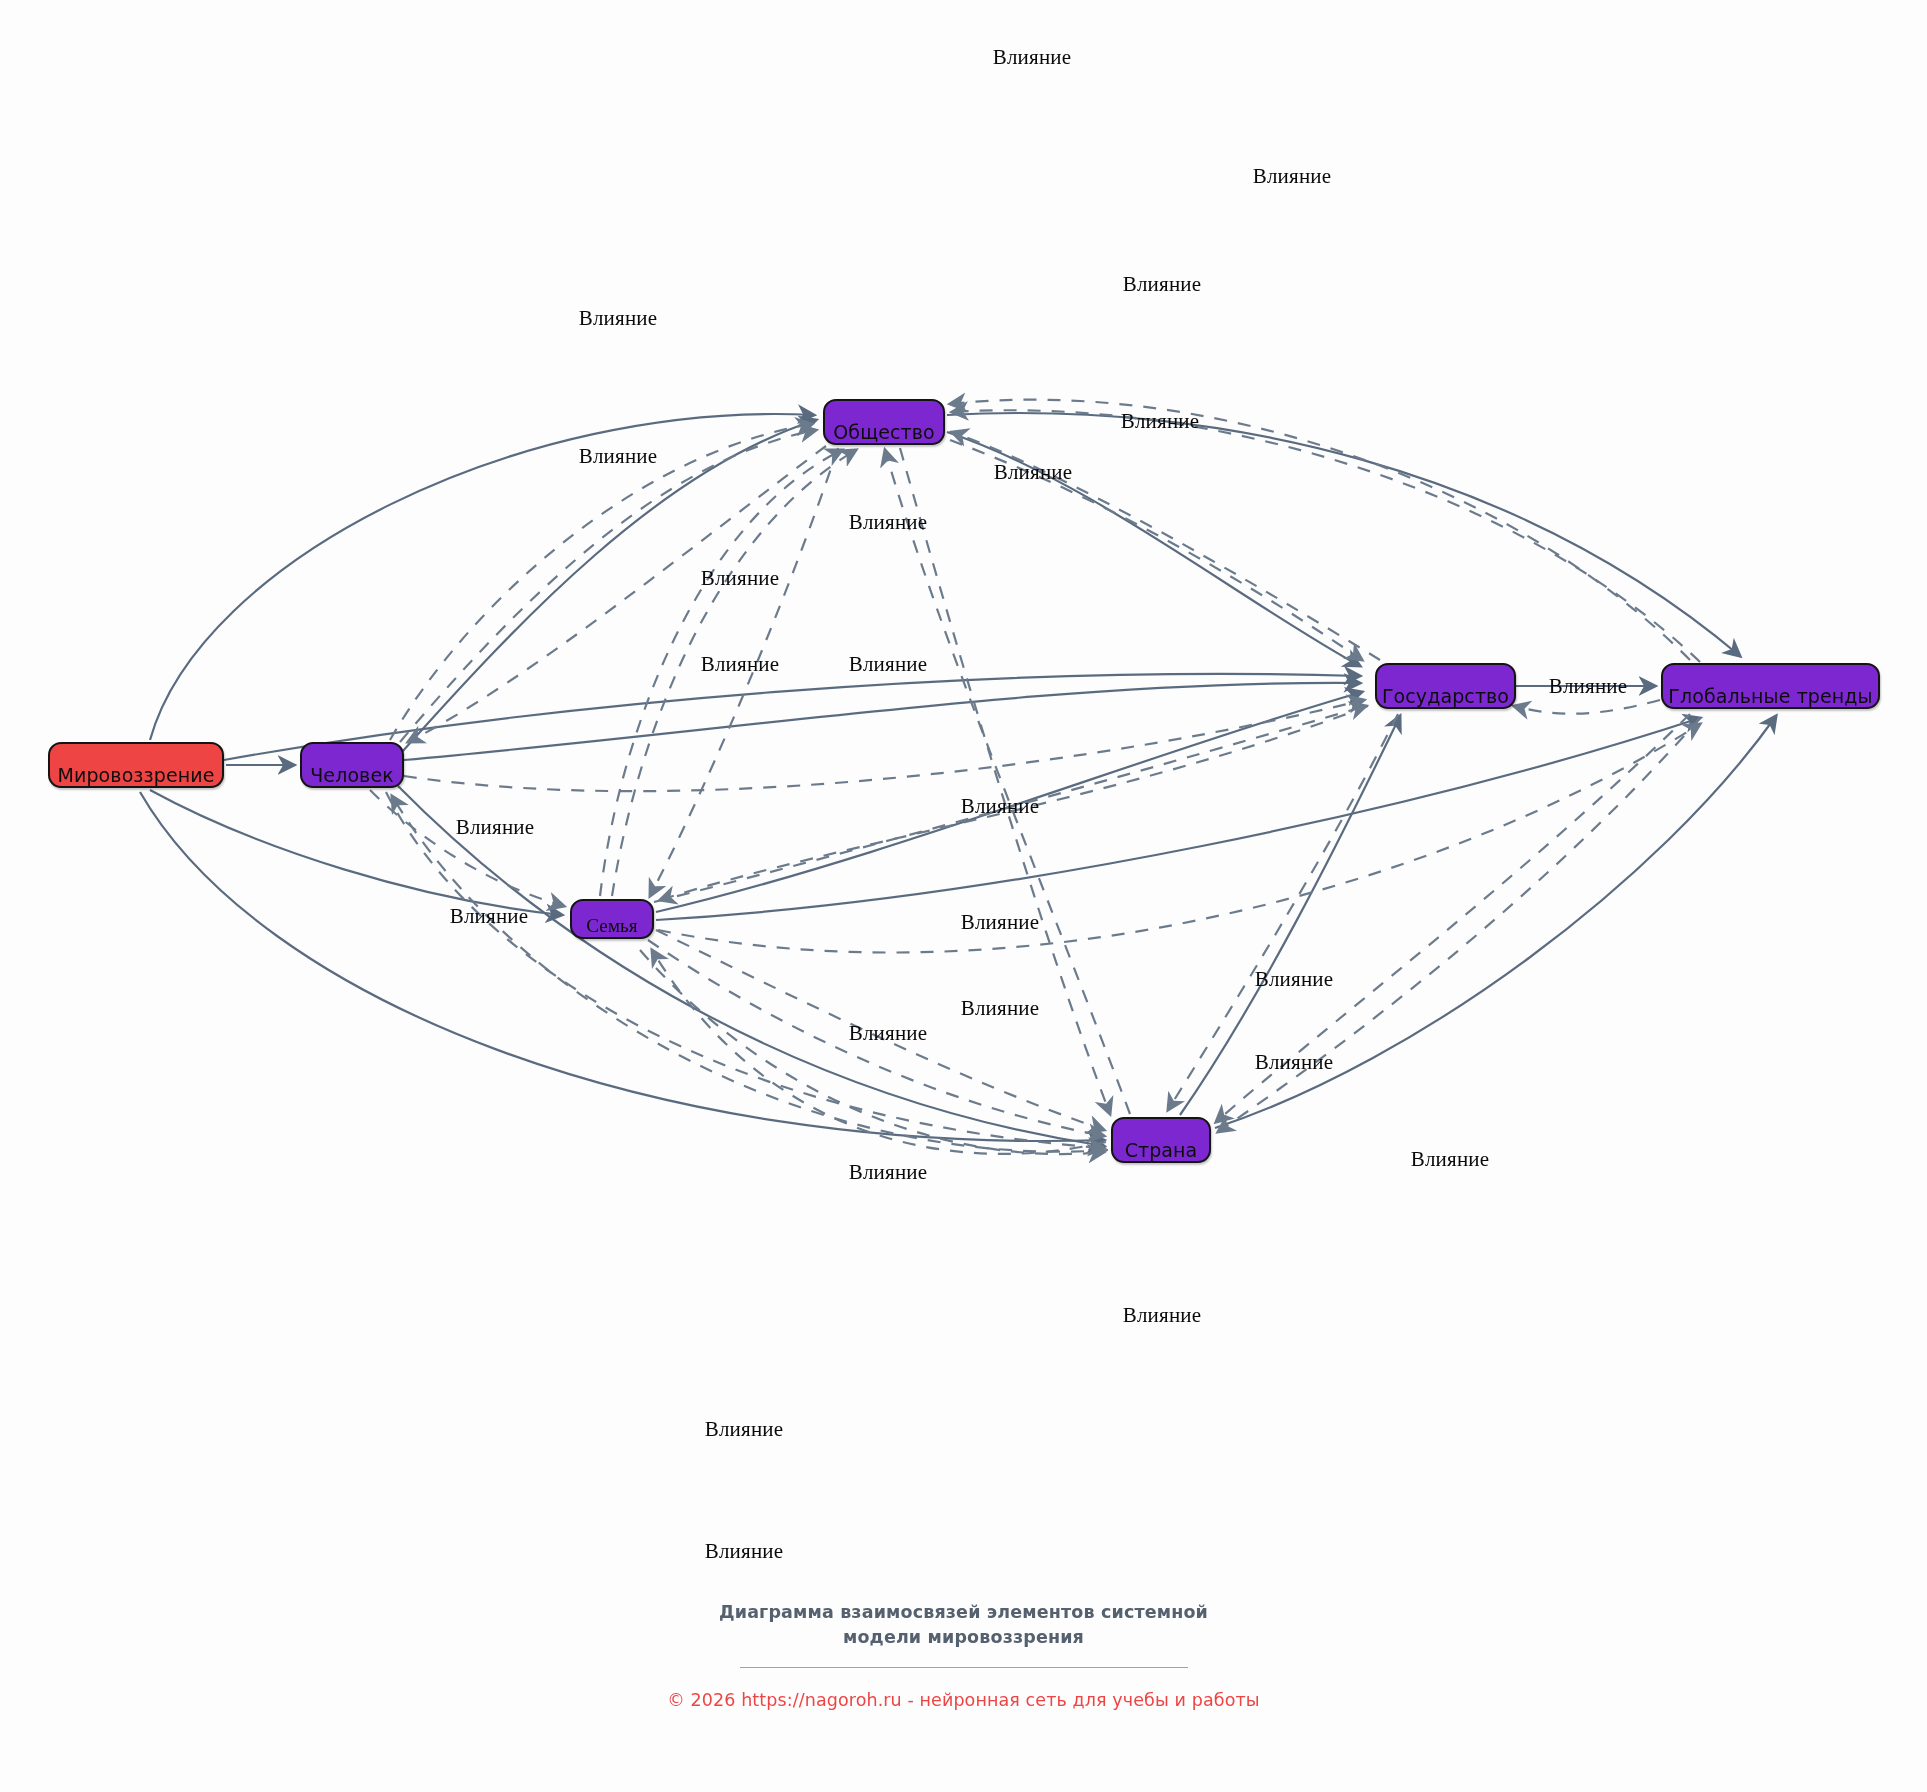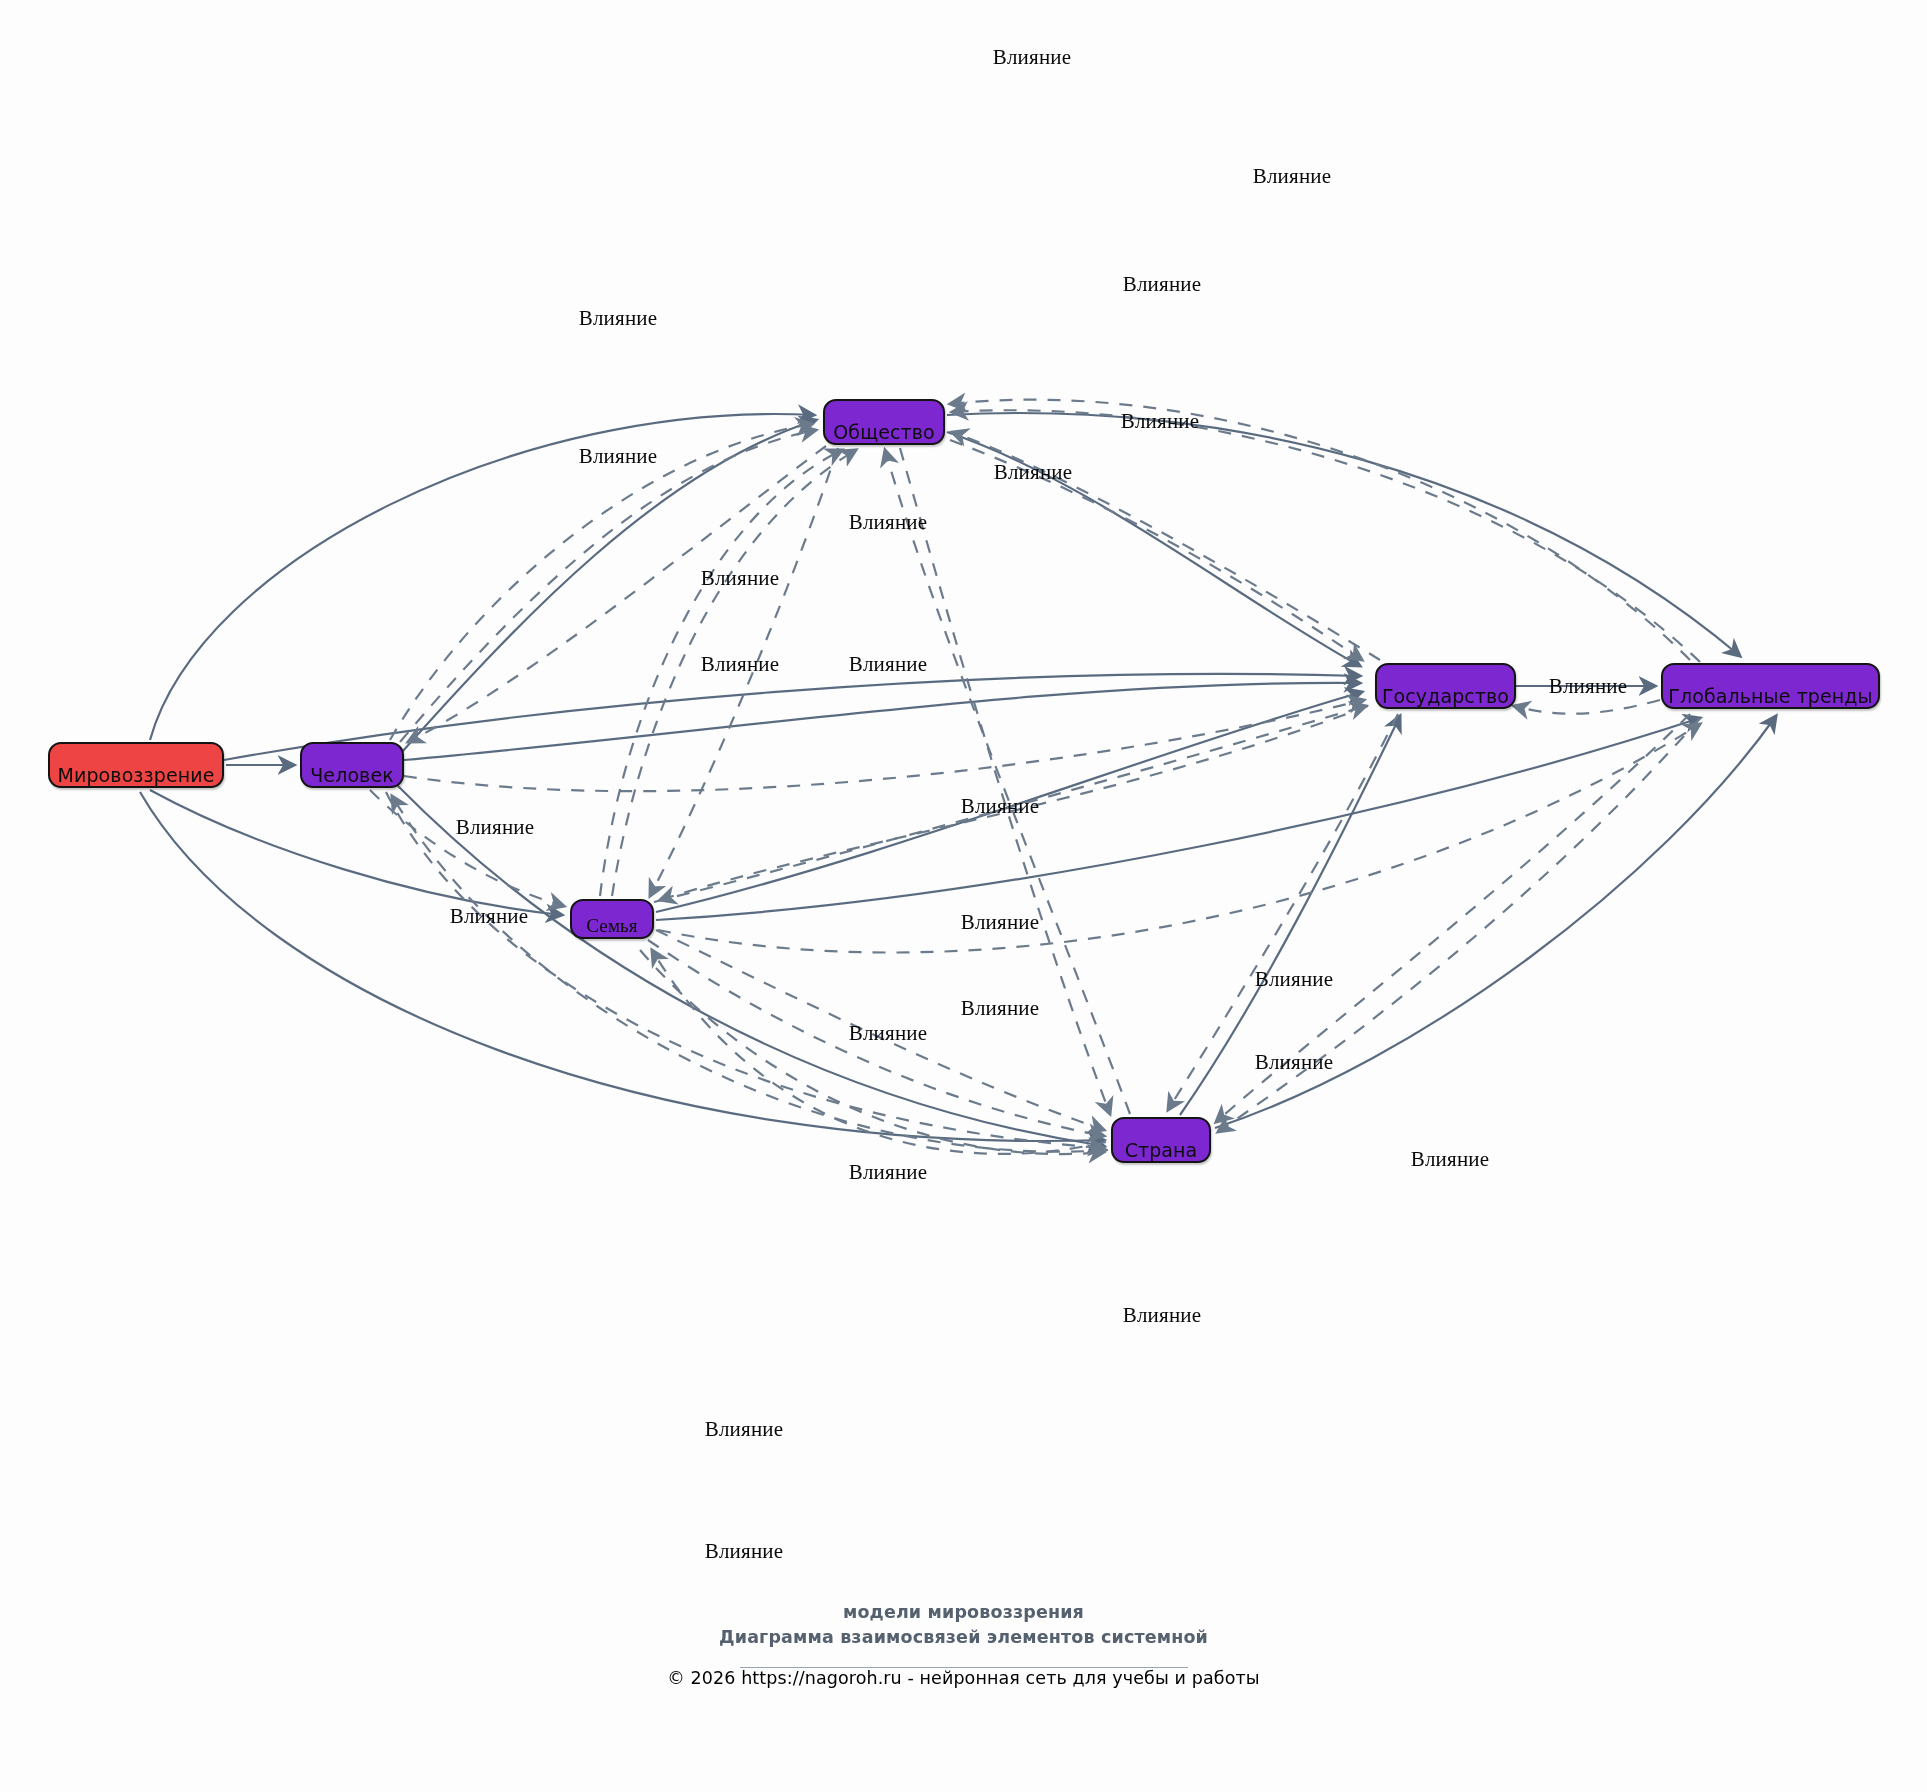--- a/index.html
+++ b/index.html
@@ -77,23 +77,24 @@
     line-height: 1.42;
     letter-spacing: .15px;
   }
   .caption-rule {
     width: 448px;
     height: 0;
     margin: 17px auto 0 auto;
     border-top: 1.6px solid #9aa4b0;
   }
   .caption-credit {
+    margin-top: 22px;
     font-family: "DejaVu Sans", sans-serif;
     font-size: 17.5px;
-    color: #000000;
+    color: #ef4444;
     letter-spacing: .1px;
   }
 </style>
 </head>
 <body>
 
 <div id="canvas">
 
   <svg id="graph-svg" viewBox="0 0 1927 1792" preserveAspectRatio="none">
     <defs>
@@ -242,20 +243,20 @@
       <div class="edge-label" style="left: 1294px; top: 1062px;">Влияние</div>
       <div class="edge-label" style="left: 888px; top: 1172px;">Влияние</div>
       <div class="edge-label" style="left: 1450px; top: 1159px;">Влияние</div>
       <div class="edge-label" style="left: 1162px; top: 1315px;">Влияние</div>
       <div class="edge-label" style="left: 744px; top: 1429px;">Влияние</div>
       <div class="edge-label" style="left: 744px; top: 1551px;">Влияние</div>
     </div>
 
   <div id="footer-block">
     <div class="caption-title">
+      <div>Диаграмма взаимосвязей элементов системной</div>
       <div>модели мировоззрения</div>
-      <div>Диаграмма взаимосвязей элементов системной</div>
     </div>
     <div class="caption-rule"></div>
     <div class="caption-credit">© 2026 https://nagoroh.ru - нейронная сеть для учебы и работы</div>
   </div>
 
 </div>
 
 </body></html>

